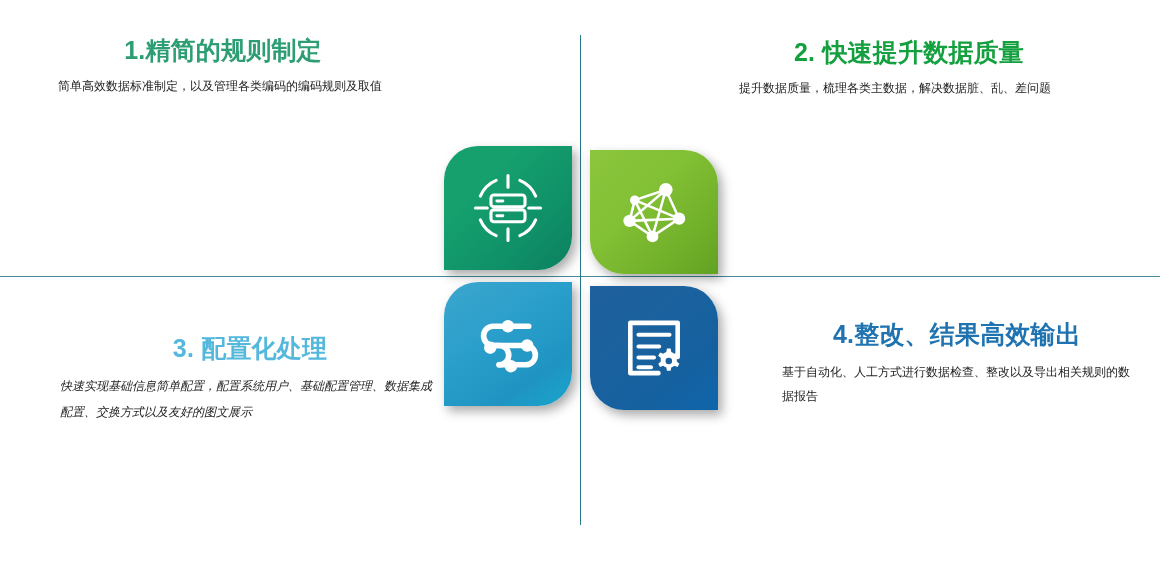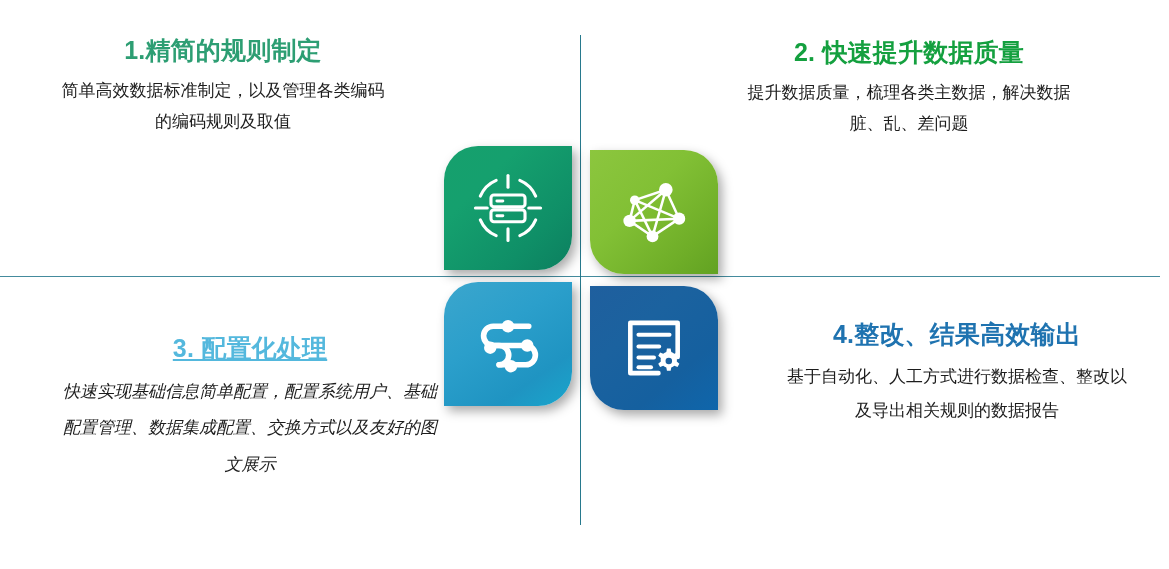--- a/index.html
+++ b/index.html
@@ -95,36 +95,35 @@
   .quad-title {
     font-size: 25px;
     font-weight: 700;
     letter-spacing: .2px;
     line-height: 1.15;
     margin: 0 0 11px 0;
     white-space: nowrap;
     text-align: center;
   }
   .quad-body {
-    font-size: 17px;
+    font-size: 12px;
     color: #1d1d1d;
     line-height: 1.82;
     margin: 0;
     font-weight: 400;
-    text-align: center;
   }
 
   #quad-rule-definition { left: 58px; top: 36px;  width: 330px; }
   #quad-rule-definition .quad-title { color: #2d9e73; }
 
   #quad-data-quality   { left: 739px; top: 38px;  width: 340px; }
   #quad-data-quality   .quad-title { color: #14a03f; }
 
   #quad-configuration  { left: 60px; top: 334px;  width: 380px; }
-  #quad-configuration  .quad-title { color: #54b8dd; text-decoration: underline; }
+  #quad-configuration  .quad-title { color: #54b8dd; }
   #quad-configuration  .quad-body { line-height: 2.15; font-style: italic; }
 
   #quad-output-report  { left: 782px; top: 320px; width: 350px; }
   #quad-output-report  .quad-title { color: #1f73b0; }
   #quad-output-report  .quad-body { line-height: 2.0; }
 </style>
 </head>
 <body>
 
 <div id="divider-vertical"></div>

